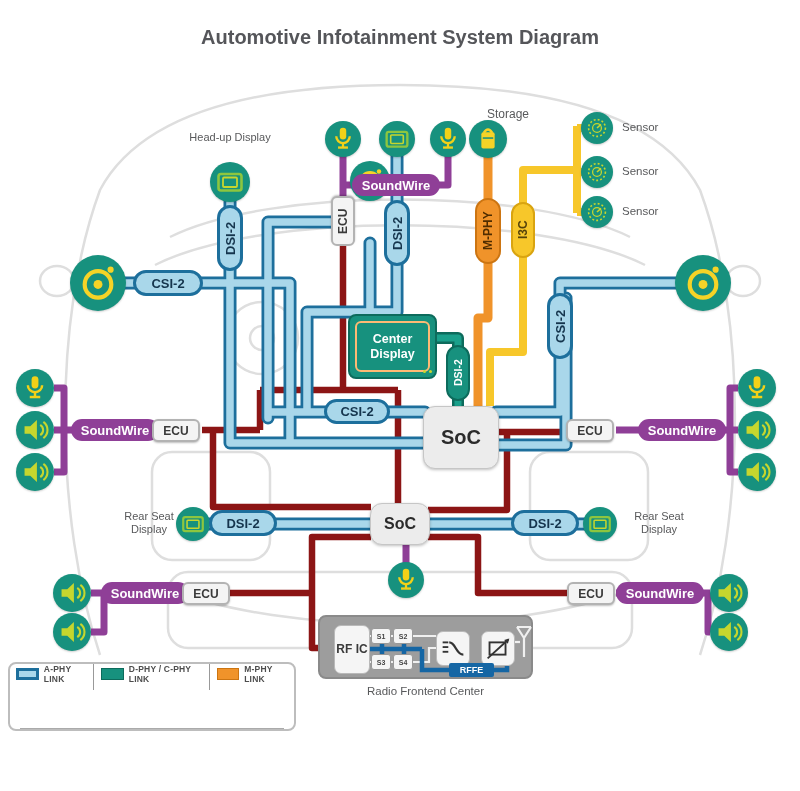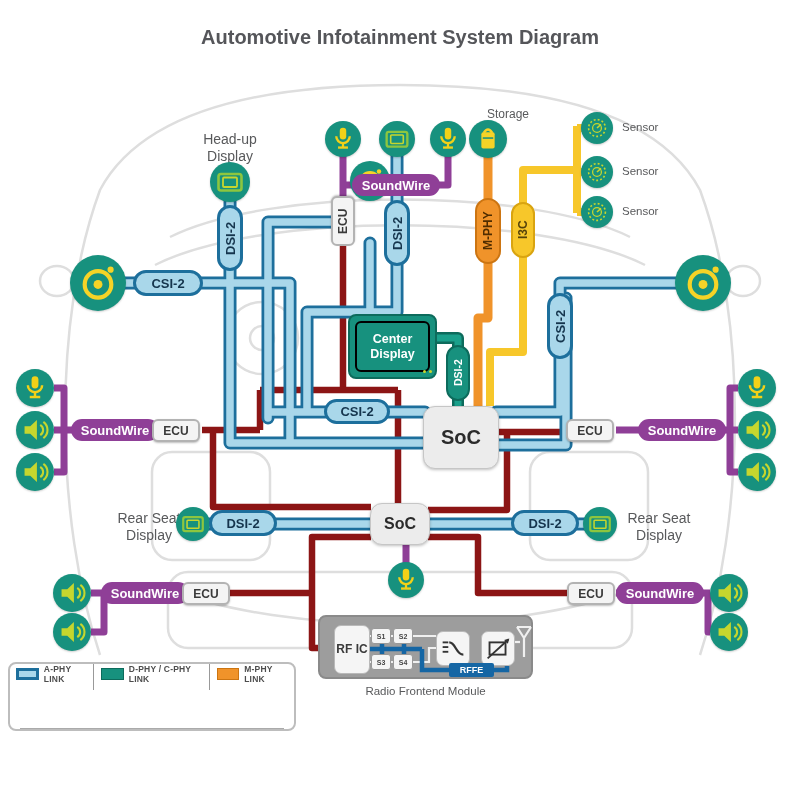--- a/index.html
+++ b/index.html
@@ -10,21 +10,21 @@
   .red{stroke:#8c1515;stroke-width:6.5;fill:none;stroke-linejoin:round;}
   .yellow{stroke:#f7c72a;stroke-width:8;fill:none;stroke-linejoin:round;}
   .orange{stroke:#f0932a;stroke-width:9;fill:none;stroke-linejoin:round;}
   .purple{stroke:#8f3f97;stroke-width:7;fill:none;stroke-linejoin:round;}
   .blue-outer{stroke:#1d6f9c;stroke-width:13;fill:none;stroke-linejoin:round;stroke-linecap:round;}
   .blue-inner{stroke:#a9d7ea;stroke-width:7.5;fill:none;stroke-linejoin:round;stroke-linecap:round;}
   .teal-outer{stroke:#0d6b5c;stroke-width:12;fill:none;stroke-linejoin:round;stroke-linecap:round;}
   .teal-inner{stroke:#1aa08b;stroke-width:7;fill:none;stroke-linejoin:round;stroke-linecap:round;}
   .title{position:absolute;left:0;top:26px;width:800px;text-align:center;
          font-size:20px;font-weight:bold;color:#55565a;z-index:3;}
-  .lbl{position:absolute;color:#58595b;font-size:14px;line-height:1.18;text-align:center;z-index:3;}
+  .lbl{position:absolute;color:#58595b;font-size:11px;line-height:1.18;text-align:center;z-index:3;}
   .cap{position:absolute;display:flex;align-items:center;justify-content:center;
        font-weight:bold;border-radius:13px;z-index:4;box-sizing:border-box;text-align:center;}
   .cap-blue{background:#a9d7ea;border:3px solid #1d6f9c;color:#15354d;font-size:13px;}
   .cap-teal{background:#17917e;border:2px solid #0d6b5c;color:#ffffff;font-size:10.5px;}
   .cap-orange{background:#f0932a;border:2px solid #cc7512;color:#4f2d00;font-size:12px;}
   .cap-yellow{background:#f7c72a;border:2px solid #d9a410;color:#55430a;font-size:12px;}
   .cap-purple{background:#8f3f97;color:#fff;font-size:13px;border-radius:11px;}
   .vert{writing-mode:vertical-rl;transform:rotate(180deg);}
   .ecu{position:absolute;background:#f4f4f4;border:2px solid #b3b3b3;border-radius:6px;color:#3a3a3a;
        font-weight:bold;font-size:12px;display:flex;align-items:center;justify-content:center;
@@ -32,21 +32,21 @@
   .soc{position:absolute;background:#ececec;border:1px solid #c6c6c6;border-radius:12px;
        display:flex;align-items:center;justify-content:center;font-weight:bold;color:#2b2b2b;
        z-index:4;box-shadow:0 1px 3px rgba(0,0,0,.25);}
   .icn{position:absolute;border-radius:50%;background:#17917e;z-index:4;
        box-shadow:0 1px 2px rgba(0,0,0,.2);display:flex;align-items:center;justify-content:center;}
   .icn svg{width:100%;height:100%;}
   .bluebox{position:absolute;background:#a9d7ea;border:3px solid #1d6f9c;border-radius:10px;
        display:flex;align-items:center;justify-content:center;font-weight:bold;color:#15354d;
        z-index:4;text-align:center;box-sizing:border-box;}
   .cdisp{position:absolute;background:#17917e;border:2px solid #0d6b5c;border-radius:8px;z-index:4;box-sizing:border-box;}
-  .cdisp .inner{position:absolute;left:5px;top:5px;right:5px;bottom:5px;border:2px solid #000000;
+  .cdisp .inner{position:absolute;left:5px;top:5px;right:5px;bottom:5px;border:2px solid #fdba74;
        border-radius:6px;display:flex;align-items:center;justify-content:center;
        color:#fff;font-weight:bold;font-size:12.5px;text-align:center;line-height:1.15;}
   .cd-dots{position:absolute;right:9px;bottom:4px;width:3px;height:3px;border-radius:50%;
        background:#c6d62e;box-shadow:6px 0 0 #c6d62e;z-index:5;}
   .rfm{position:absolute;left:318px;top:615px;width:215px;height:64px;background:#9d9d9d;
        border:2px solid #8a8a8a;border-radius:8px;z-index:3;box-sizing:border-box;padding-left:44px;}
   .rfm svg.inner-lines{position:absolute;left:0;top:0;z-index:1;}
   .wbox{position:absolute;background:#f5f5f5;border:1px solid #b9b9b9;border-radius:7px;z-index:2;
        display:flex;align-items:center;justify-content:center;font-weight:bold;color:#3a3a3a;box-sizing:border-box;}
   .sbox{position:absolute;background:#f5f5f5;border:1px solid #999;border-radius:3px;z-index:2;
@@ -168,21 +168,21 @@
     </g>
   </svg>
 
   <div class="lbl" style="left:185px;top:131px;width:90px;">Head-up Display</div>
   <div class="lbl" style="left:472px;top:107px;width:72px;font-size:12px;">Storage</div>
   <div class="lbl" style="left:622px;top:121px;width:60px;text-align:left;font-size:11.5px;">Sensor</div>
   <div class="lbl" style="left:622px;top:165px;width:60px;text-align:left;font-size:11.5px;">Sensor</div>
   <div class="lbl" style="left:622px;top:205px;width:60px;text-align:left;font-size:11.5px;">Sensor</div>
   <div class="lbl" style="left:108px;top:510px;width:82px;">Rear Seat Display</div>
   <div class="lbl" style="left:618px;top:510px;width:82px;">Rear Seat Display</div>
-  <div class="lbl" style="left:338px;top:685px;width:175px;font-size:11.5px;">Radio Frontend Module</div>
+  <div class="lbl" style="left:338px;top:685px;width:175px;font-size:11.5px;">Radio Frontend Center</div>
 
   <div class="icn" style="left:210px;top:162px;width:40px;height:40px;">
       <svg viewBox="0 0 40 40">
         <use href="#g-display"></use>
       </svg>
     </div>
   <div class="icn" style="left:350px;top:161px;width:40px;height:40px;">
       <svg viewBox="0 0 40 40">
         <use href="#g-camera"></use>
       </svg>

